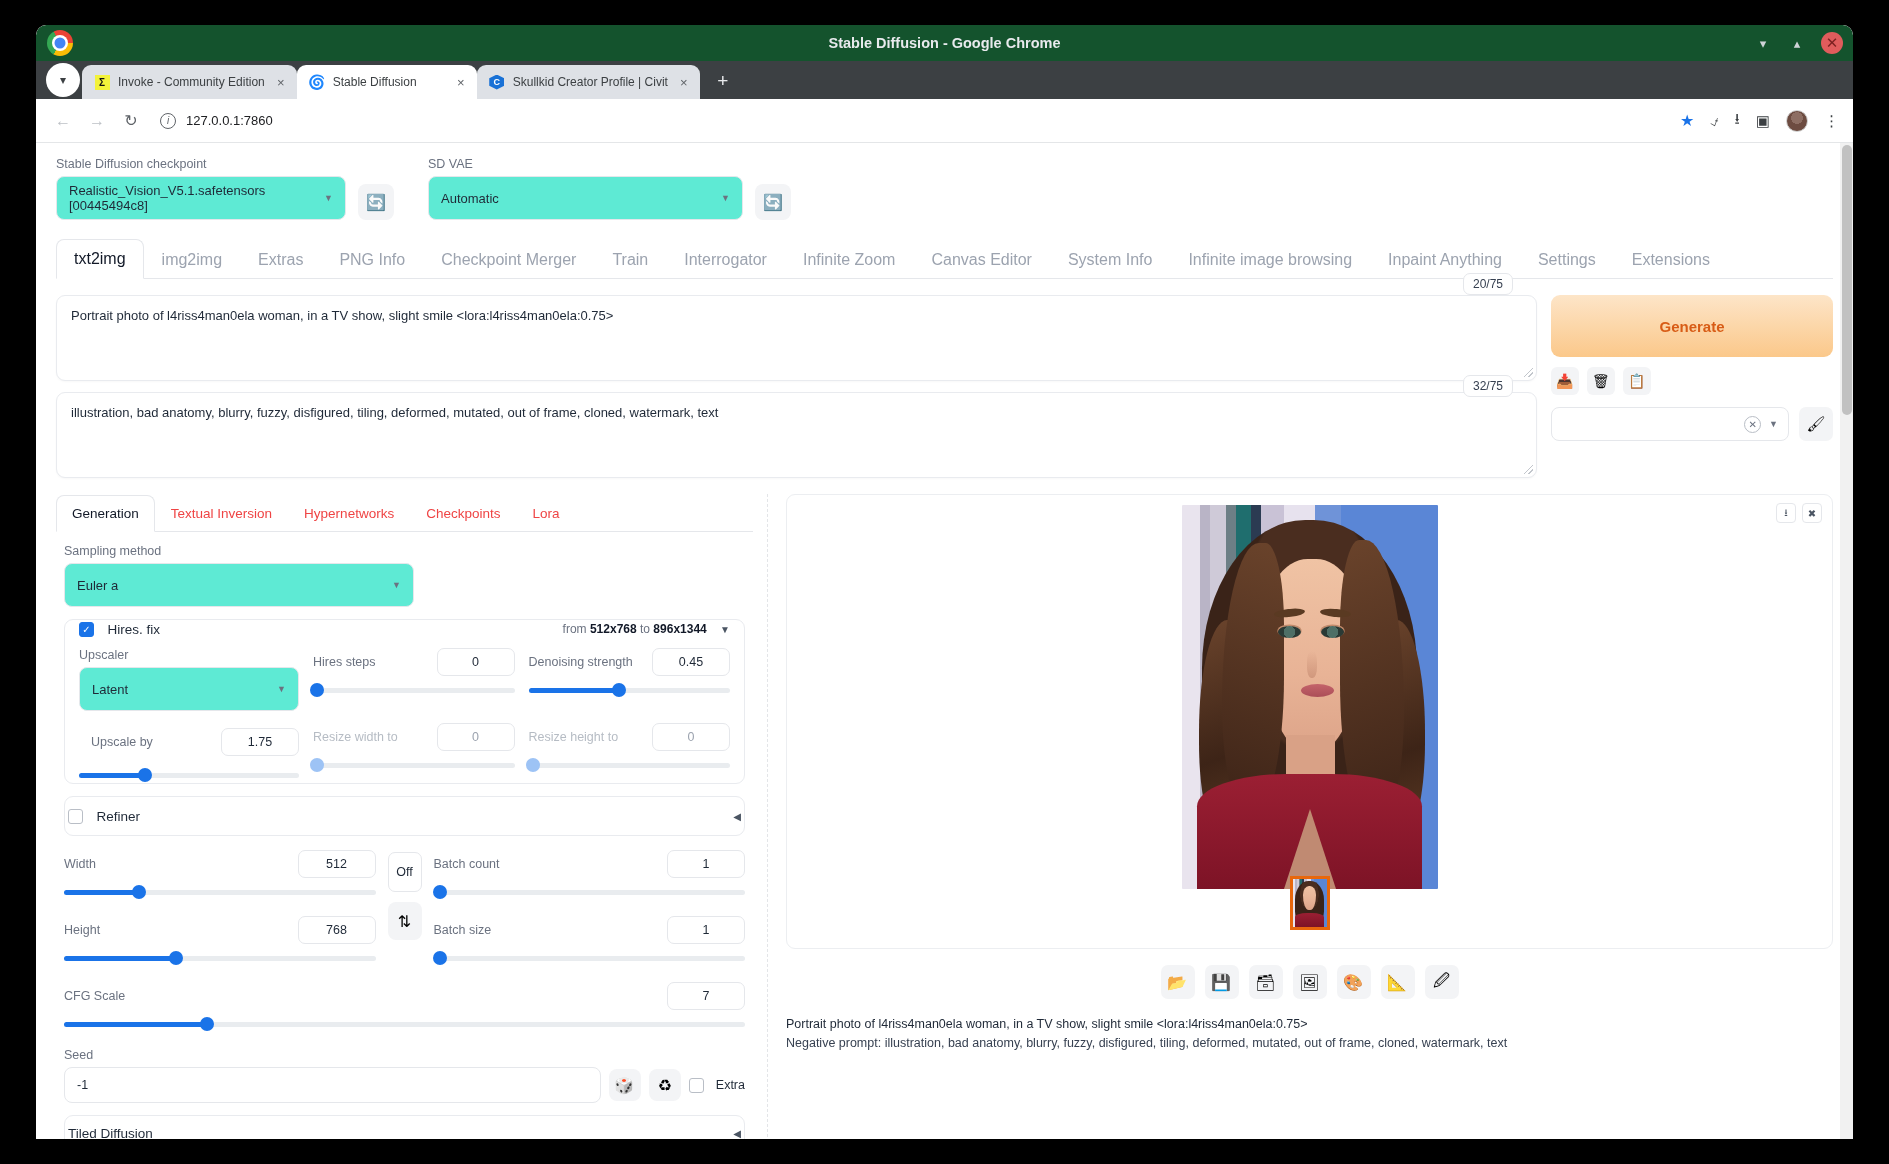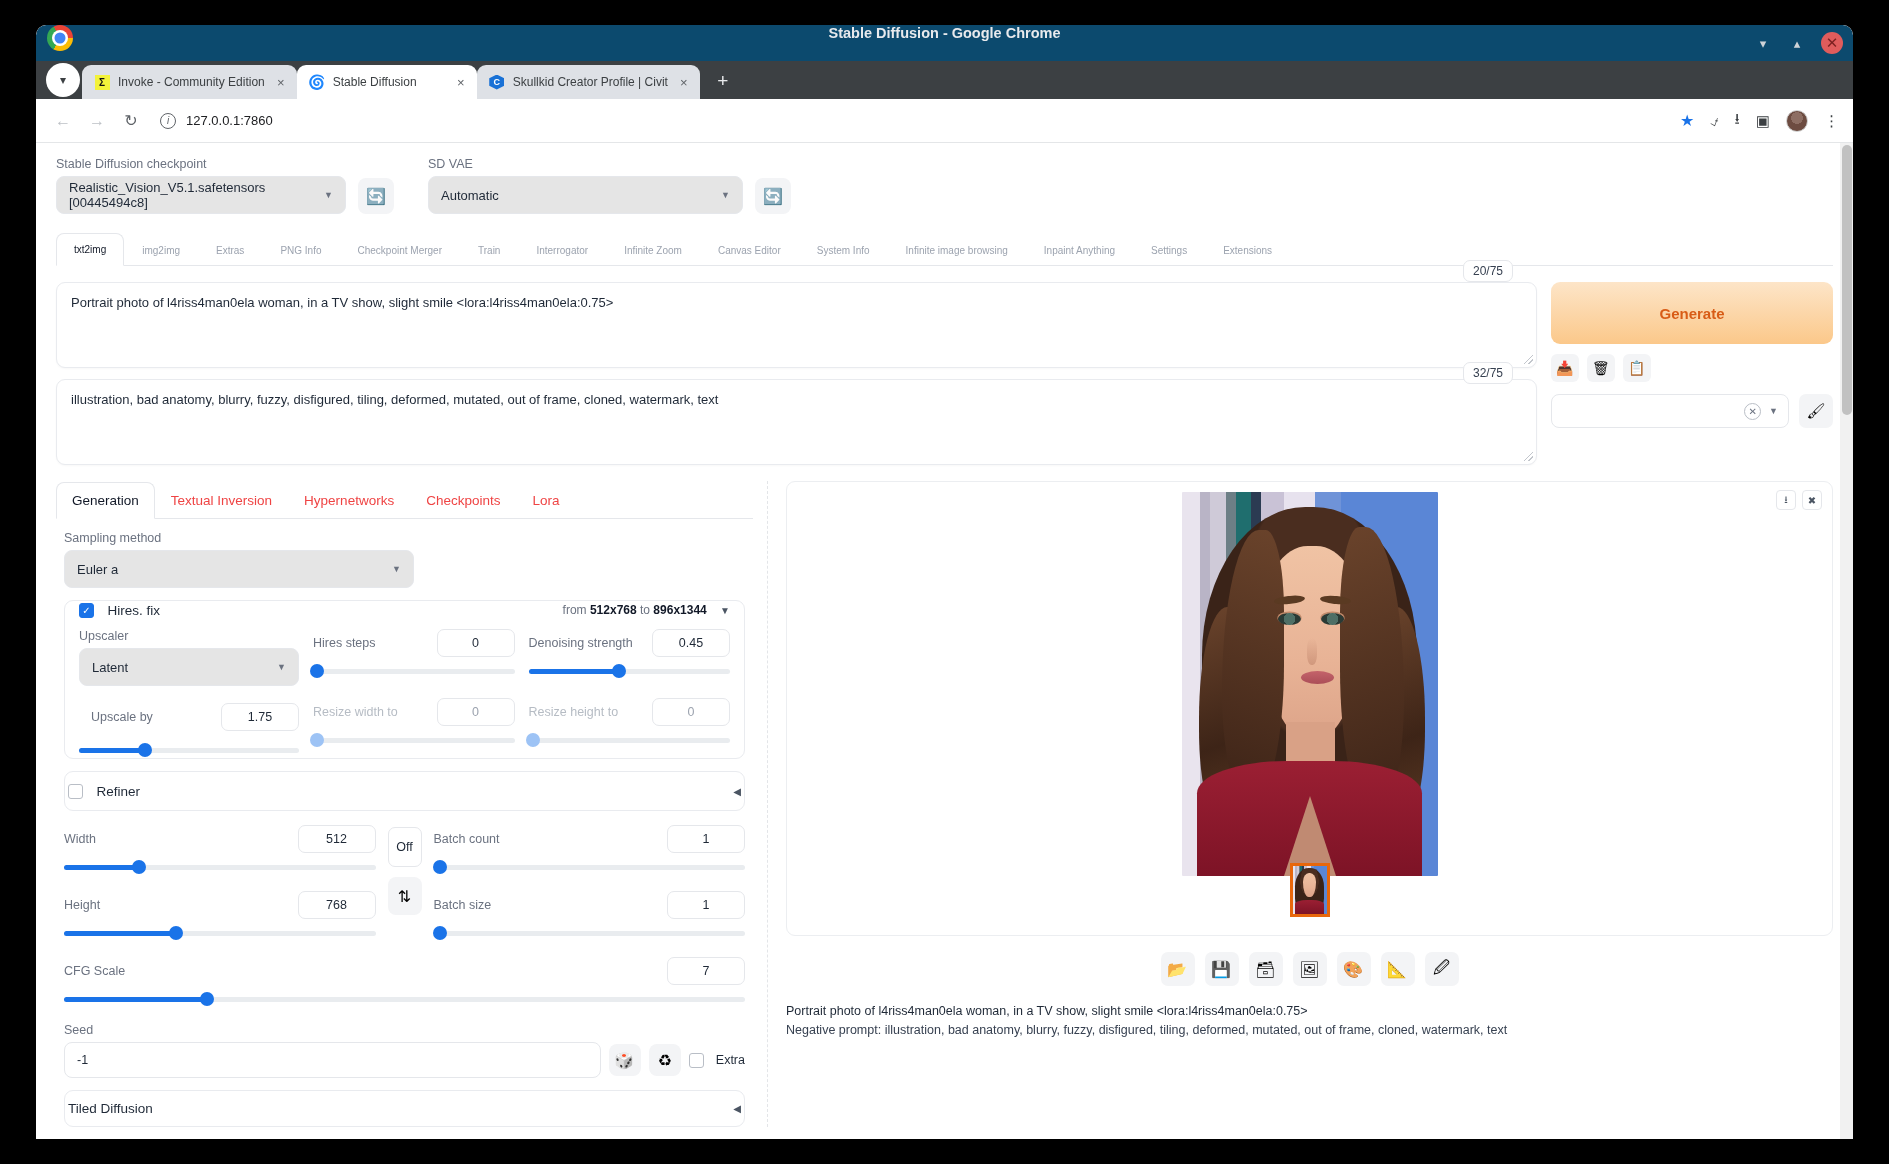--- a/index.html
+++ b/index.html
@@ -20,22 +20,22 @@
     position: absolute;
     left: 36px; top: 25px;
     width: 1817px; height: 1114px;
     background: #ffffff;
     border-radius: 10px 10px 0 0;
     overflow: hidden;
     box-shadow: 0 0 0 1px rgba(0,0,0,.25);
   }
   .titlebar {
     height: 36px;
-    background: #0c4a6e;
-    display: flex; 
+    background: #14532d;
+    display: flex; align-items: center;
     position: relative;
     border-radius: 10px 10px 0 0;
   }
   .chrome-logo {
     width: 26px; height: 26px; margin-left: 11px;
     border-radius: 50%;
     background: conic-gradient(from -30deg, #ea4335 0deg 120deg, #fbbc05 120deg 240deg, #34a853 240deg 360deg);
     position: relative;
   }
   .chrome-logo::after {
@@ -124,37 +124,37 @@
     position: absolute; right: 0; top: 0; width: 13px; height: 996px;
     background: #f1f1f1;
   }
   .scrollthumb {
     position: absolute; right: 1px; top: 2px; width: 10px; height: 270px;
     background: #c1c1c1; border-radius: 6px;
   }
   .label { font-size: 12.5px; color: #6b7280; margin-bottom: 5px; }
   .ctrl-row { display: flex; align-items: flex-end; gap: 12px; }
   .select {
-    height: 38px; border: 1px solid #e5e7eb; border-radius: 8px;
-    background: #e5e5e5; display: flex; align-items: center; justify-content: space-between;
+    height: 44px; border: 1px solid #e5e7eb; border-radius: 8px;
+    background: #5eead4; display: flex; align-items: center; justify-content: space-between;
     padding: 0 12px; font-size: 13px; color: #1f2937; cursor: pointer;
   }
   .caret { color: #6b7280; font-size: 9px; }
   .icon-btn {
     width: 36px; height: 36px; border-radius: 8px; background: #f3f4f6;
     display: flex; align-items: center; justify-content: center;
     font-size: 16px; cursor: pointer; border: 1px solid transparent;
   }
   
   .maintabs {
     display: flex; align-items: flex-end; gap: 0;
     border-bottom: 1px solid #e5e7eb; margin-top: 18px;
   }
   .mtab {
-    padding: 10px 17px 10px 17px; font-size: 10px; color: #9ca3af;
+    padding: 10px 17px 10px 17px; font-size: 16px; color: #9ca3af;
     cursor: pointer; border: 1px solid transparent; border-bottom: none;
     position: relative; top: 1px;
   }
   .mtab.active {
     color: #111827; background: #fff;
     border: 1px solid #e5e7eb; border-bottom: 1px solid #fff;
     border-radius: 8px 8px 0 0;
   }
   
   .prompt-wrap { display: flex; gap: 14px; margin-top: 16px; }

